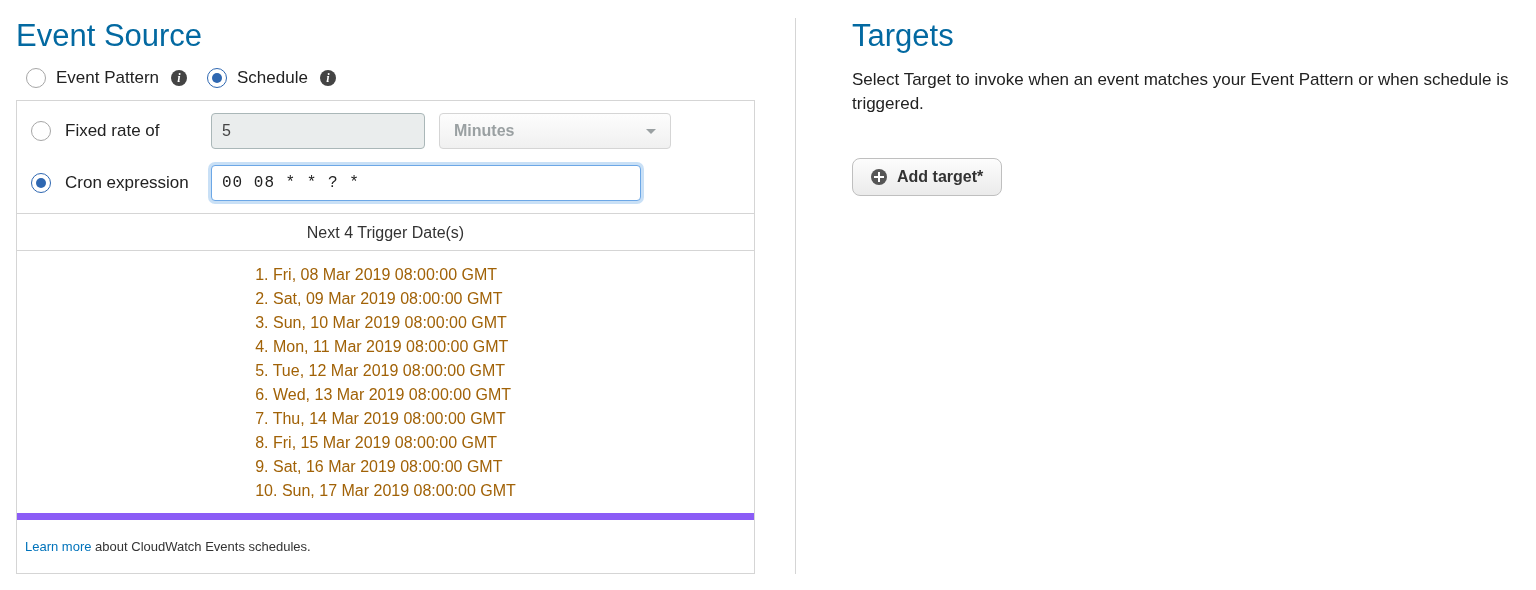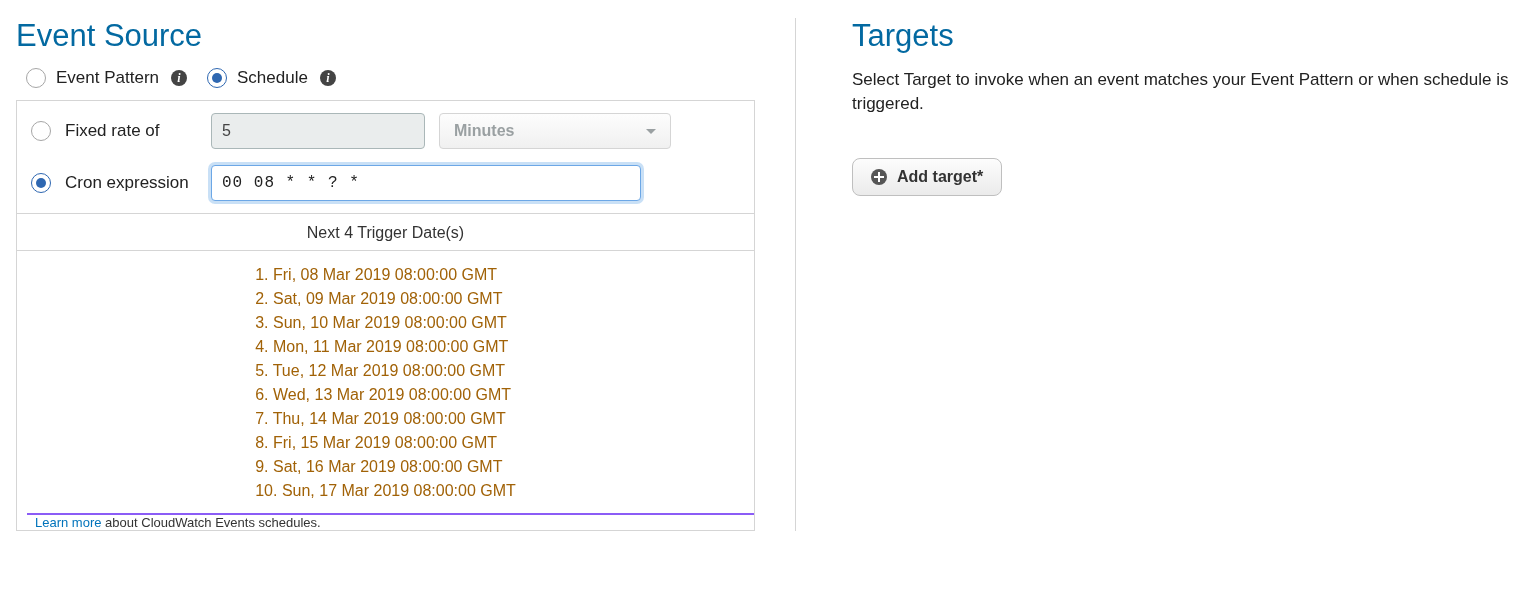--- a/index.html
+++ b/index.html
@@ -160,25 +160,24 @@
     margin: 0 auto;
     padding: 0;
     list-style: none;
     width: fit-content;
     font-size: 16px;
     color: #a16207;
     line-height: 1.5;
   }
   ol.trigger-dates li { white-space: nowrap; }
   .panel-footer {
-    border-top: 2px solid #8b5cf6;
-    padding: 0 8px;
+    border-top: 7px solid #8b5cf6;
+    padding: 19px 8px;
     font-size: 13px;
     color: #333;
-    margin-left: 10px;
   }
   .panel-footer a {
     color: #0073bb;
     text-decoration: none;
   }
   
   .add-btn {
     margin-top: 18px;
     display: inline-flex;
     align-items: center;

